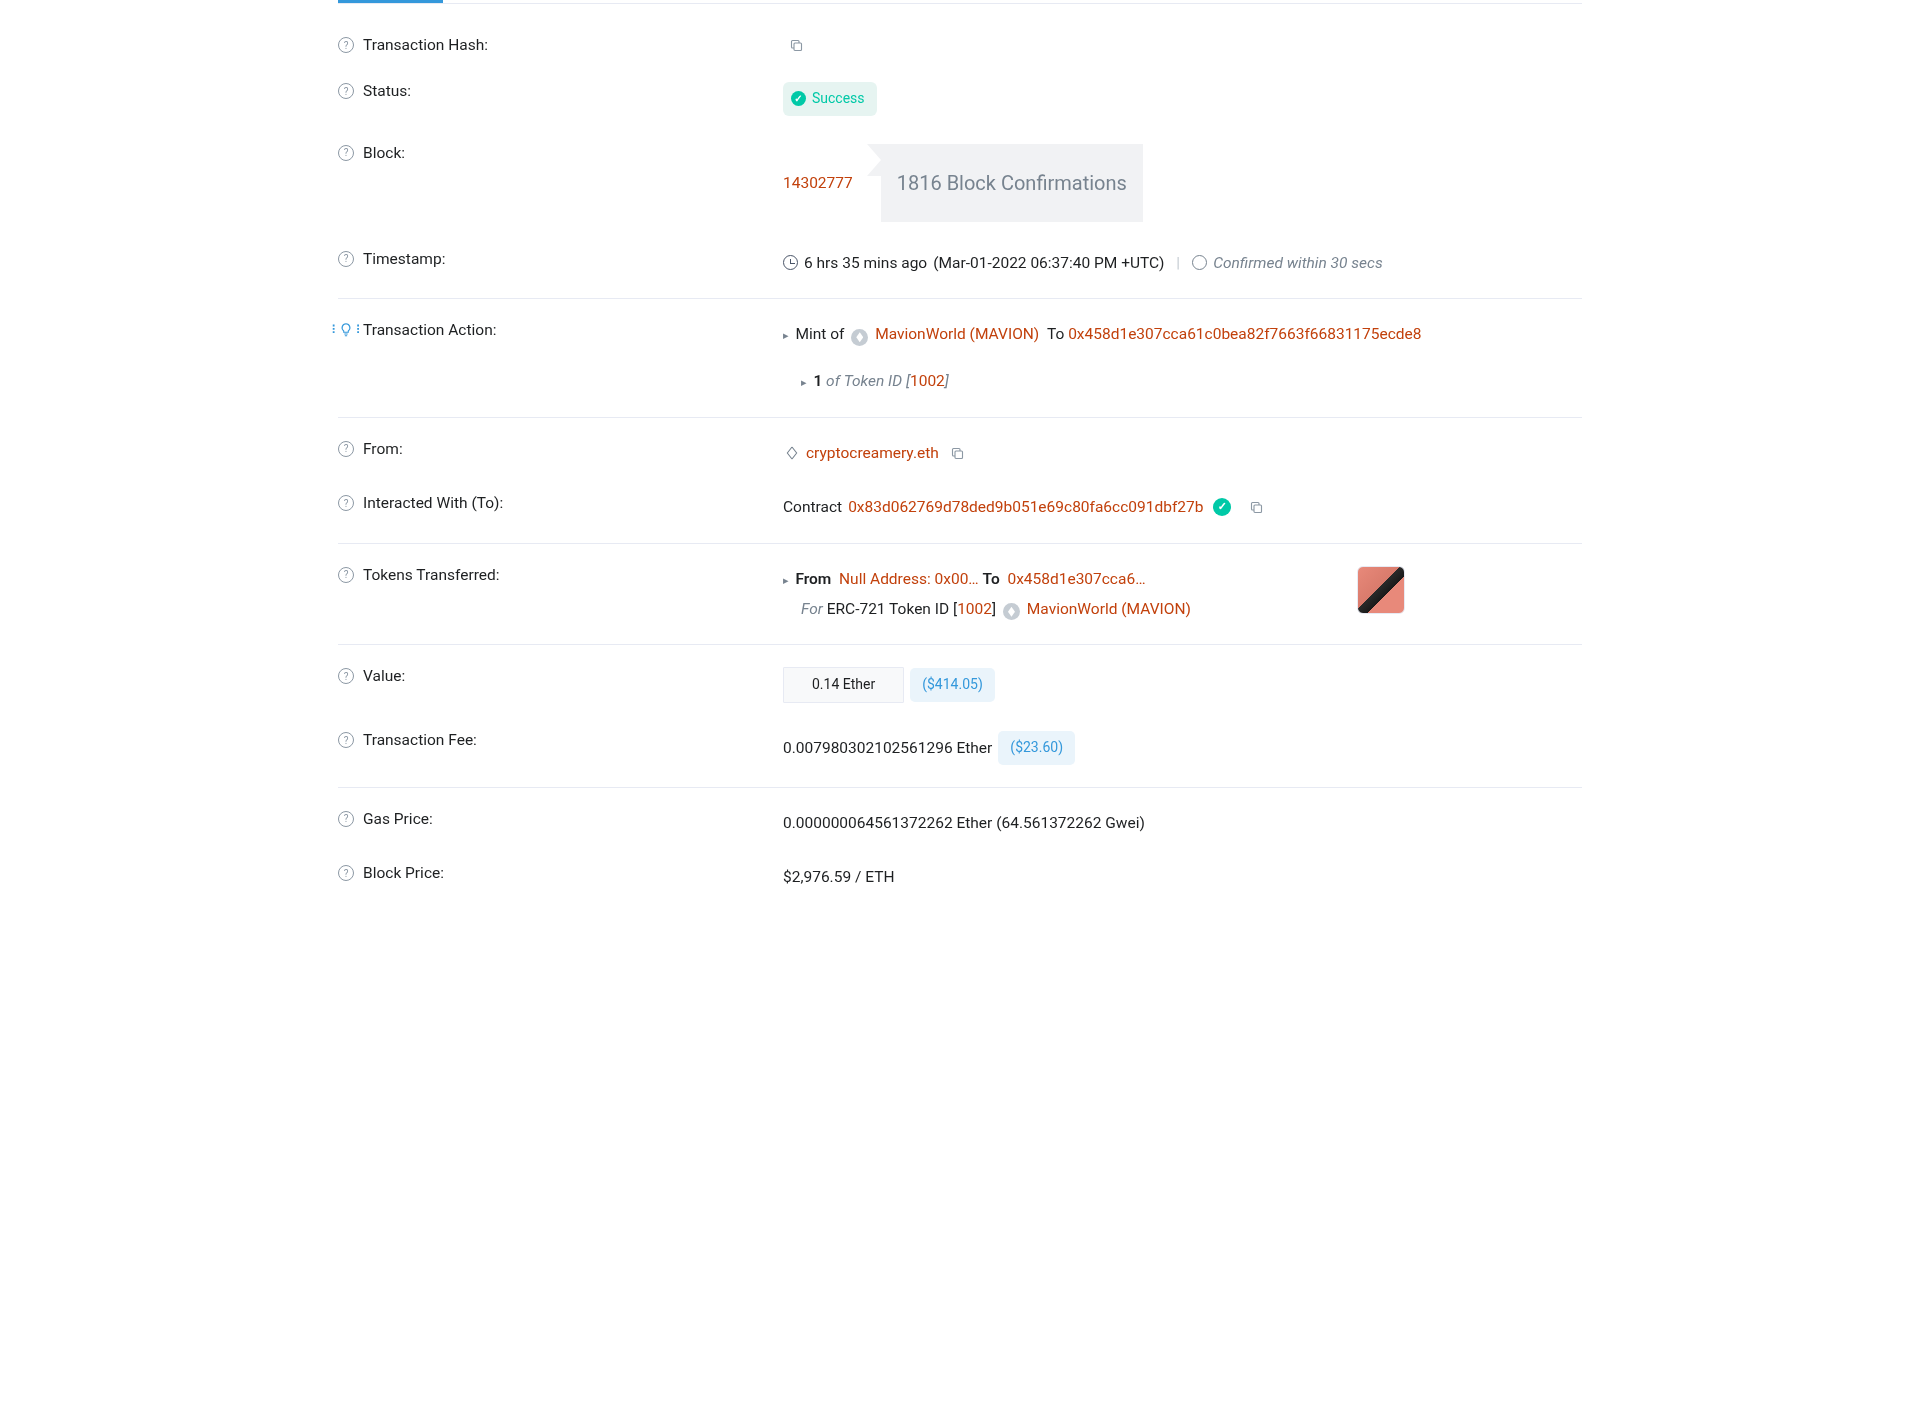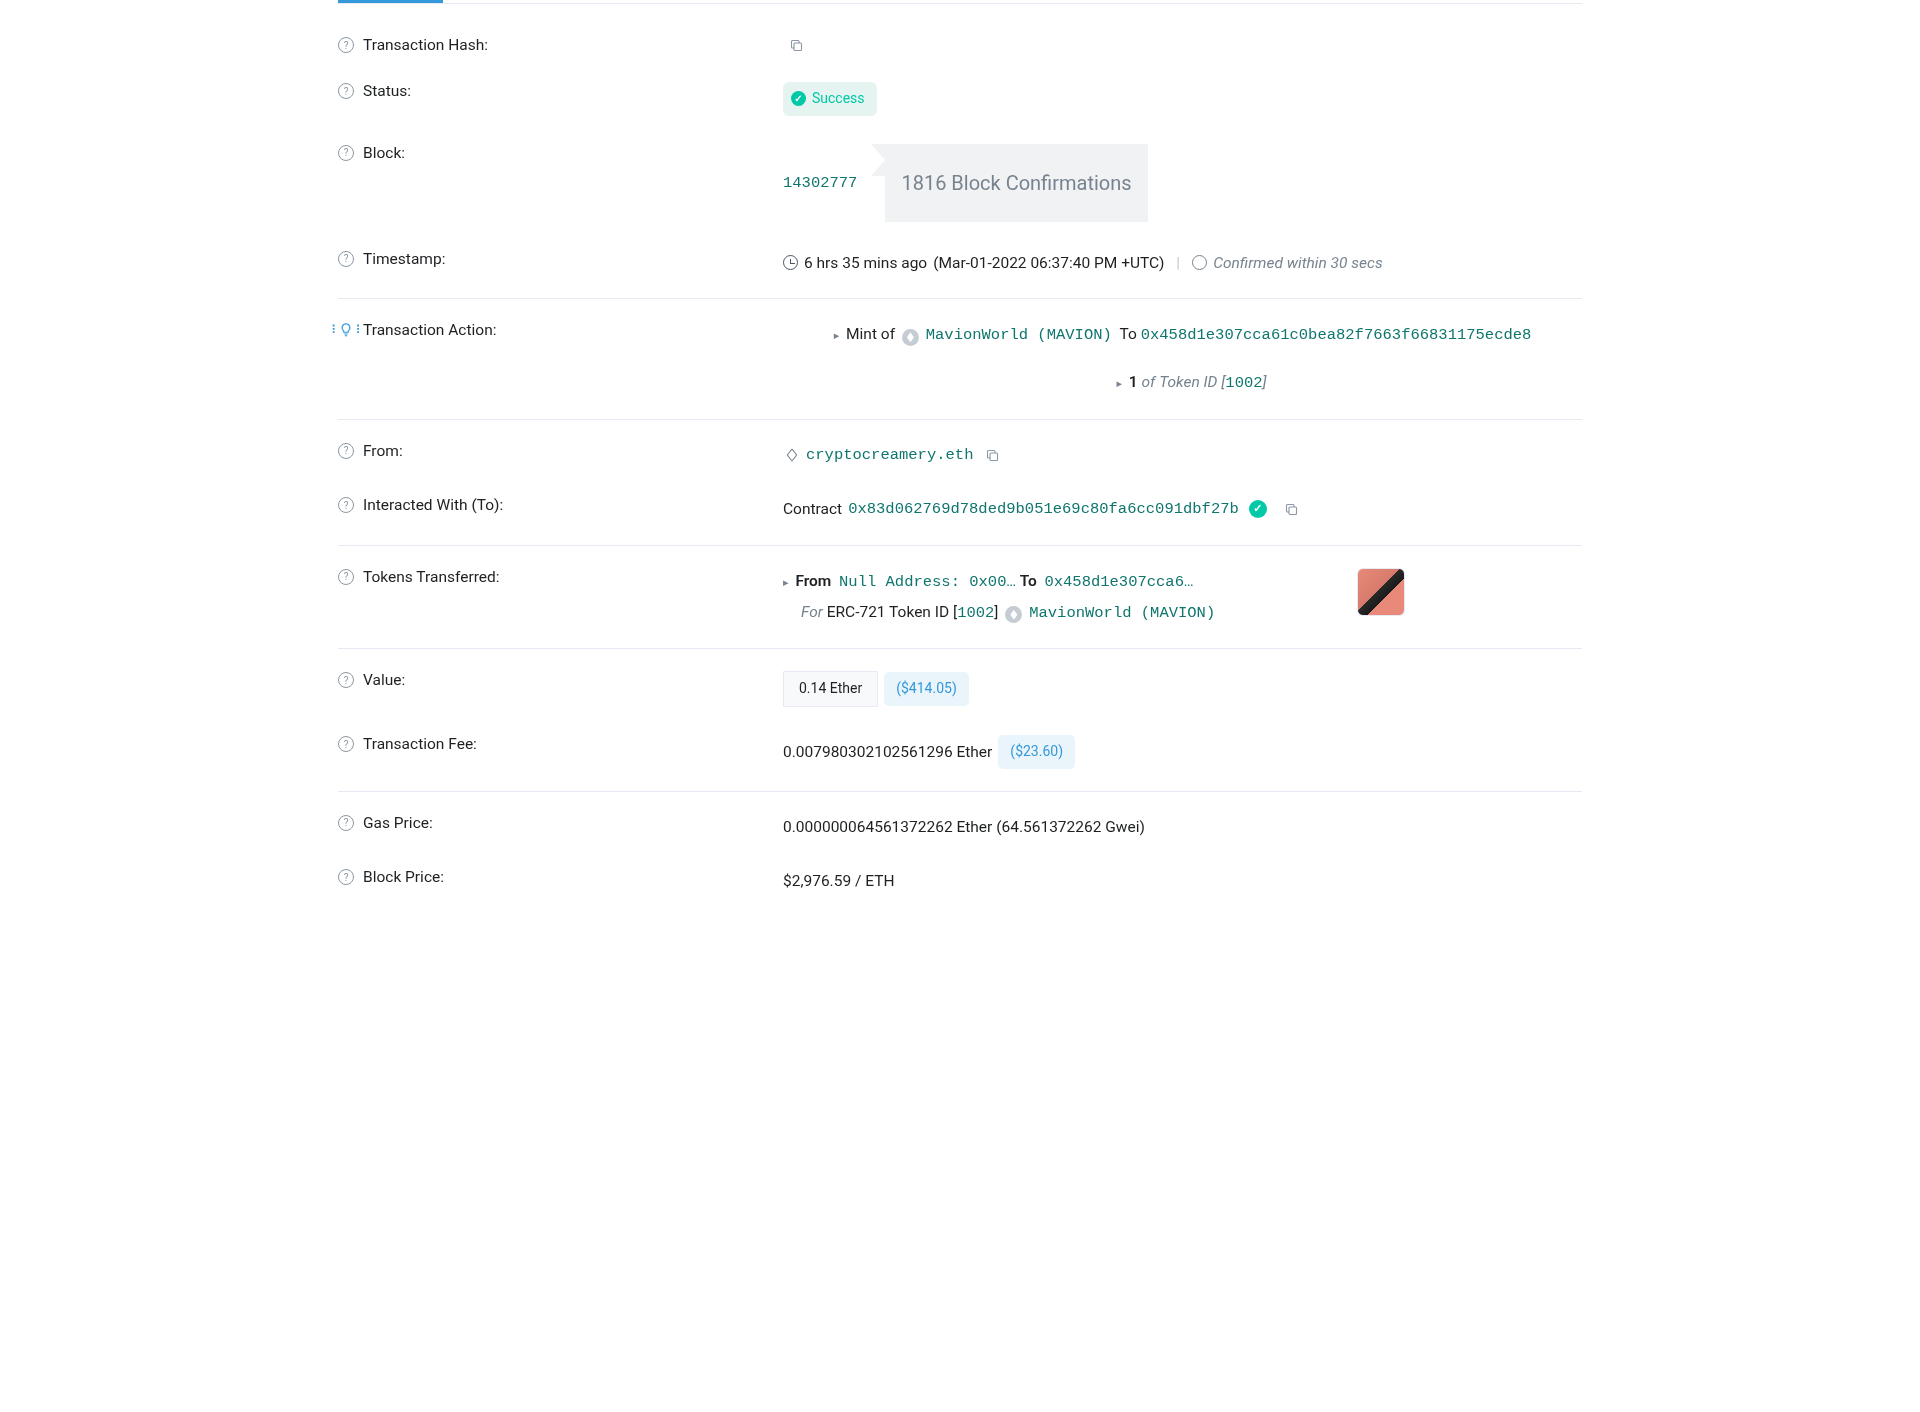--- a/index.html
+++ b/index.html
@@ -97,21 +97,21 @@
     width: 15px; height: 15px;
     background: #00c9a7;
     border-radius: 50%;
     display: inline-flex;
     align-items: center;
     justify-content: center;
     color: #fff;
     font-size: 10px;
     font-weight: 700;
   }
-  .link { color: #0f766e; text-decoration: none; cursor: pointer; font-family: Liberation Mono, monospace; }
+  .link { color: #c2410c; text-decoration: none; cursor: pointer; }
   .confirm-badge {
     background: #f1f2f4;
     color: #77838f;
     padding: 22px 16px;
     font-size: 20px;
     position: relative;
     margin-left: 22px;
     display: inline-block;
   }
   .confirm-badge::before {
@@ -171,36 +171,36 @@
     background: #00c9a7;
     border-radius: 50%;
     display: inline-flex;
     align-items: center;
     justify-content: center;
     color: #fff;
     font-size: 11px;
     font-weight:700;
     margin-left: 4px;
   }
-  .action-block { display:block; width:100%;text-align:center; }
+  .action-block { display:block; width:100%; }
   .action-line2 { margin-left: 18px; margin-top: 21px; display:block; }
   .nft-thumb {
     width: 48px; height: 48px;
     border: 1px solid #e7eaf3;
     border-radius: 6px;
     margin-left: 28px;
     background: linear-gradient(135deg, #e8897a 0%, #d97b6c 45%, #2a2a2a 45%, #1a1a1a 60%, #e8897a 60%);
     flex-shrink: 0;
   }
   .transfer-content { flex: 1; max-width: 540px; }
   .pill-gray {
     background: #f8f9fa;
     border: 1px solid #e7eaf3;
     border-radius: 1px;
-    padding: 5px 15px;
+    padding: 5px 28px;
     font-size: 14px;
     color: #1e2022;
   }
   .pill-blue {
     background: #eaf4fb;
     color: #3498db;
     border-radius: 5px;
     padding: 5px 12px;
     font-size: 14px;
   }

